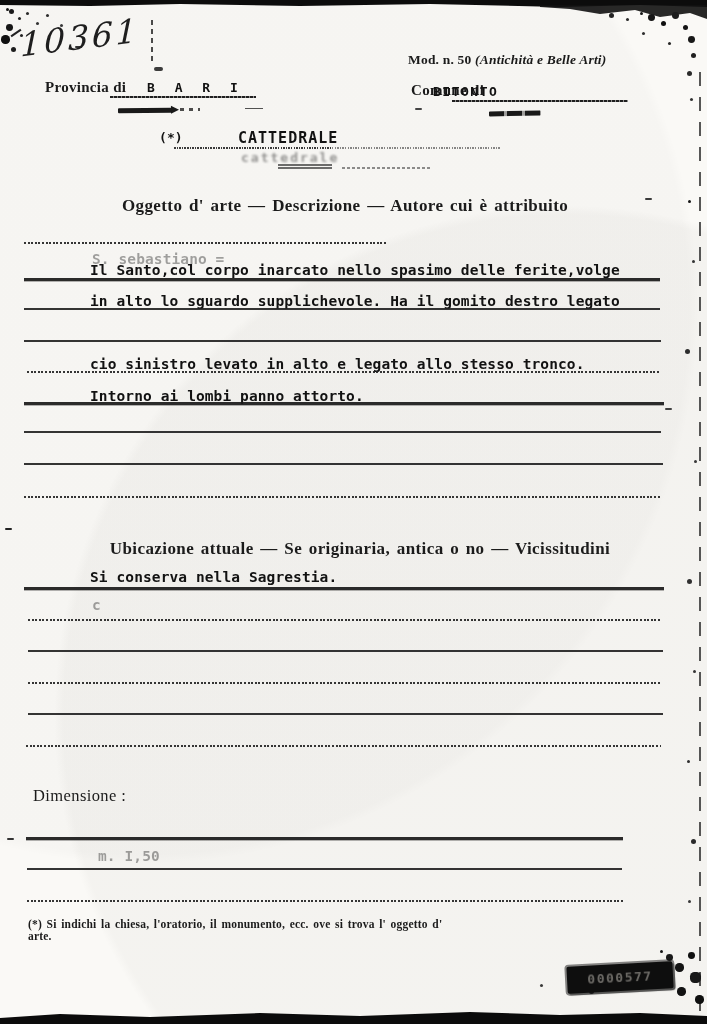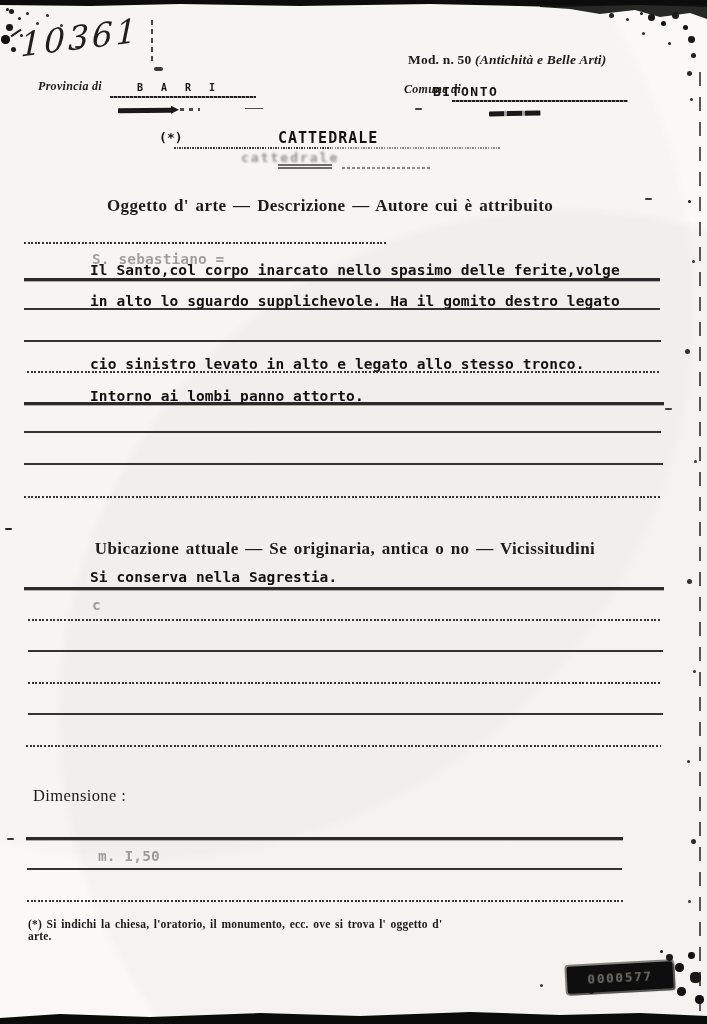--- a/index.html
+++ b/index.html
@@ -39,29 +39,29 @@
     2px 310px 0 #333,660px -120px 0 #404040;}
   
   .handnum{left:20px;top:18px;font-family:"DejaVu Serif",serif;font-style:italic;font-size:33px;
     letter-spacing:3px;color:#1e1e1e;transform:rotate(-7deg) skewX(-8deg);font-weight:400;}
   .handtick{left:10px;top:32px;width:12px;height:2px;background:#222;transform:rotate(-35deg);}
   .fold-mark{left:151px;top:20px;width:2px;height:45px;opacity:.8;
     background:repeating-linear-gradient(180deg,#1f1f1f 0 5px,transparent 5px 9px);}
   
   .mod-label{left:408px;top:52px;width:200px;font-size:13.5px;font-weight:700;letter-spacing:.2px;white-space:nowrap;}
   .mod-label .it{font-style:italic;}
-  .field-label{font-style:italic;font-weight:700;font-size:12px;letter-spacing:.3px;}
+  .field-label{font-weight:700;font-size:15px;letter-spacing:.3px;margin-left:7px;}
   .provincia-label{left:38px;top:79px;}
   .comune-label{left:404px;top:82px;}
   .typed{font-family:"DejaVu Sans Mono",monospace;font-weight:700;font-size:14.5px;
     letter-spacing:.1px;color:#121212;white-space:nowrap;line-height:14px;}
-  .provincia-value{left:137px;top:81px;letter-spacing:6px;font-size:10px;}
+  .provincia-value{left:147px;top:81px;letter-spacing:6px;font-size:13px;}
   .comune-value{left:433px;top:85px;font-size:13px;letter-spacing:1.5px;}
   .asterisk{left:159px;top:131px;font-size:13px;font-weight:700;}
-  .location-value{left:238px;top:131px;font-size:15px;letter-spacing:1px;margin-left:40px;}
+  .location-value{left:238px;top:131px;font-size:15px;letter-spacing:1px;}
   .ghost{filter:blur(.7px);opacity:.38;}
   .ghost-location{left:241px;top:151px;font-size:13px;letter-spacing:2px;filter:blur(1px);opacity:.45;}
   .ghost-dash1{left:278px;top:164px;width:54px;height:1.5px;background:#333;box-shadow:0 3px 0 #333;opacity:.7;}
   .ghost-dash2{left:342px;top:167px;width:90px;height:1.5px;opacity:.55;
     background:repeating-linear-gradient(90deg,#333 0 3px,transparent 3px 5px);}
   
   .rule{height:2px;opacity:.92;}
   .rule.dotted{background:repeating-linear-gradient(90deg,#242424 0 2px,transparent 2px 3.6px);}
   .rule.solid{background:#232323;}
   .rule.heavy{height:2.8px;background:#1a1a1a;box-shadow:0 1px 0 rgba(30,30,30,.35);}
@@ -71,21 +71,21 @@
   .strike{background:#191919;border-radius:1px;}
   .strike-bari{left:118px;top:108px;width:54px;height:5px;transform:rotate(-.5deg);}
   .strike-bari:after{content:"";position:absolute;right:-7px;top:-2px;border-left:8px solid #191919;
     border-top:4px solid transparent;border-bottom:4px solid transparent;}
   .strike-bari-dots{left:180px;top:108px;width:20px;height:3px;opacity:.8;
     background:repeating-linear-gradient(90deg,#222 0 4px,transparent 4px 9px);box-shadow:64px -1px 0 -1px #2a2a2a;}
   .strike-bitonto{left:489px;top:111px;width:52px;height:5px;transform:rotate(-1deg);
     background:repeating-linear-gradient(90deg,#191919 0 15px,rgba(25,25,25,.4) 15px 18px);}
   
   .heading{left:0;width:672px;text-align:center;font-weight:700;font-size:17px;
-    letter-spacing:.4px;word-spacing:2px;white-space:nowrap;}
+    letter-spacing:.4px;word-spacing:2px;white-space:nowrap;padding-left:15px;}
   .heading-oggetto{top:196px;width:660px;}
   .heading-ubicazione{top:539px;width:690px;}
   .dim-label{left:33px;top:786px;font-weight:400;font-size:16.5px;letter-spacing:.4px;}
   
   .footnote{left:28px;top:918px;width:440px;font-size:11.5px;font-weight:700;
     letter-spacing:.2px;word-spacing:1.5px;}
   
   .stamp{left:567px;top:964px;width:106px;height:27px;background:#0e0e0e;transform:rotate(-3deg);
     border-radius:2px;box-shadow:0 0 0 2px rgba(18,18,18,.5),2px 2px 1px rgba(10,10,10,.4);
     display:flex;align-items:center;justify-content:center;}

